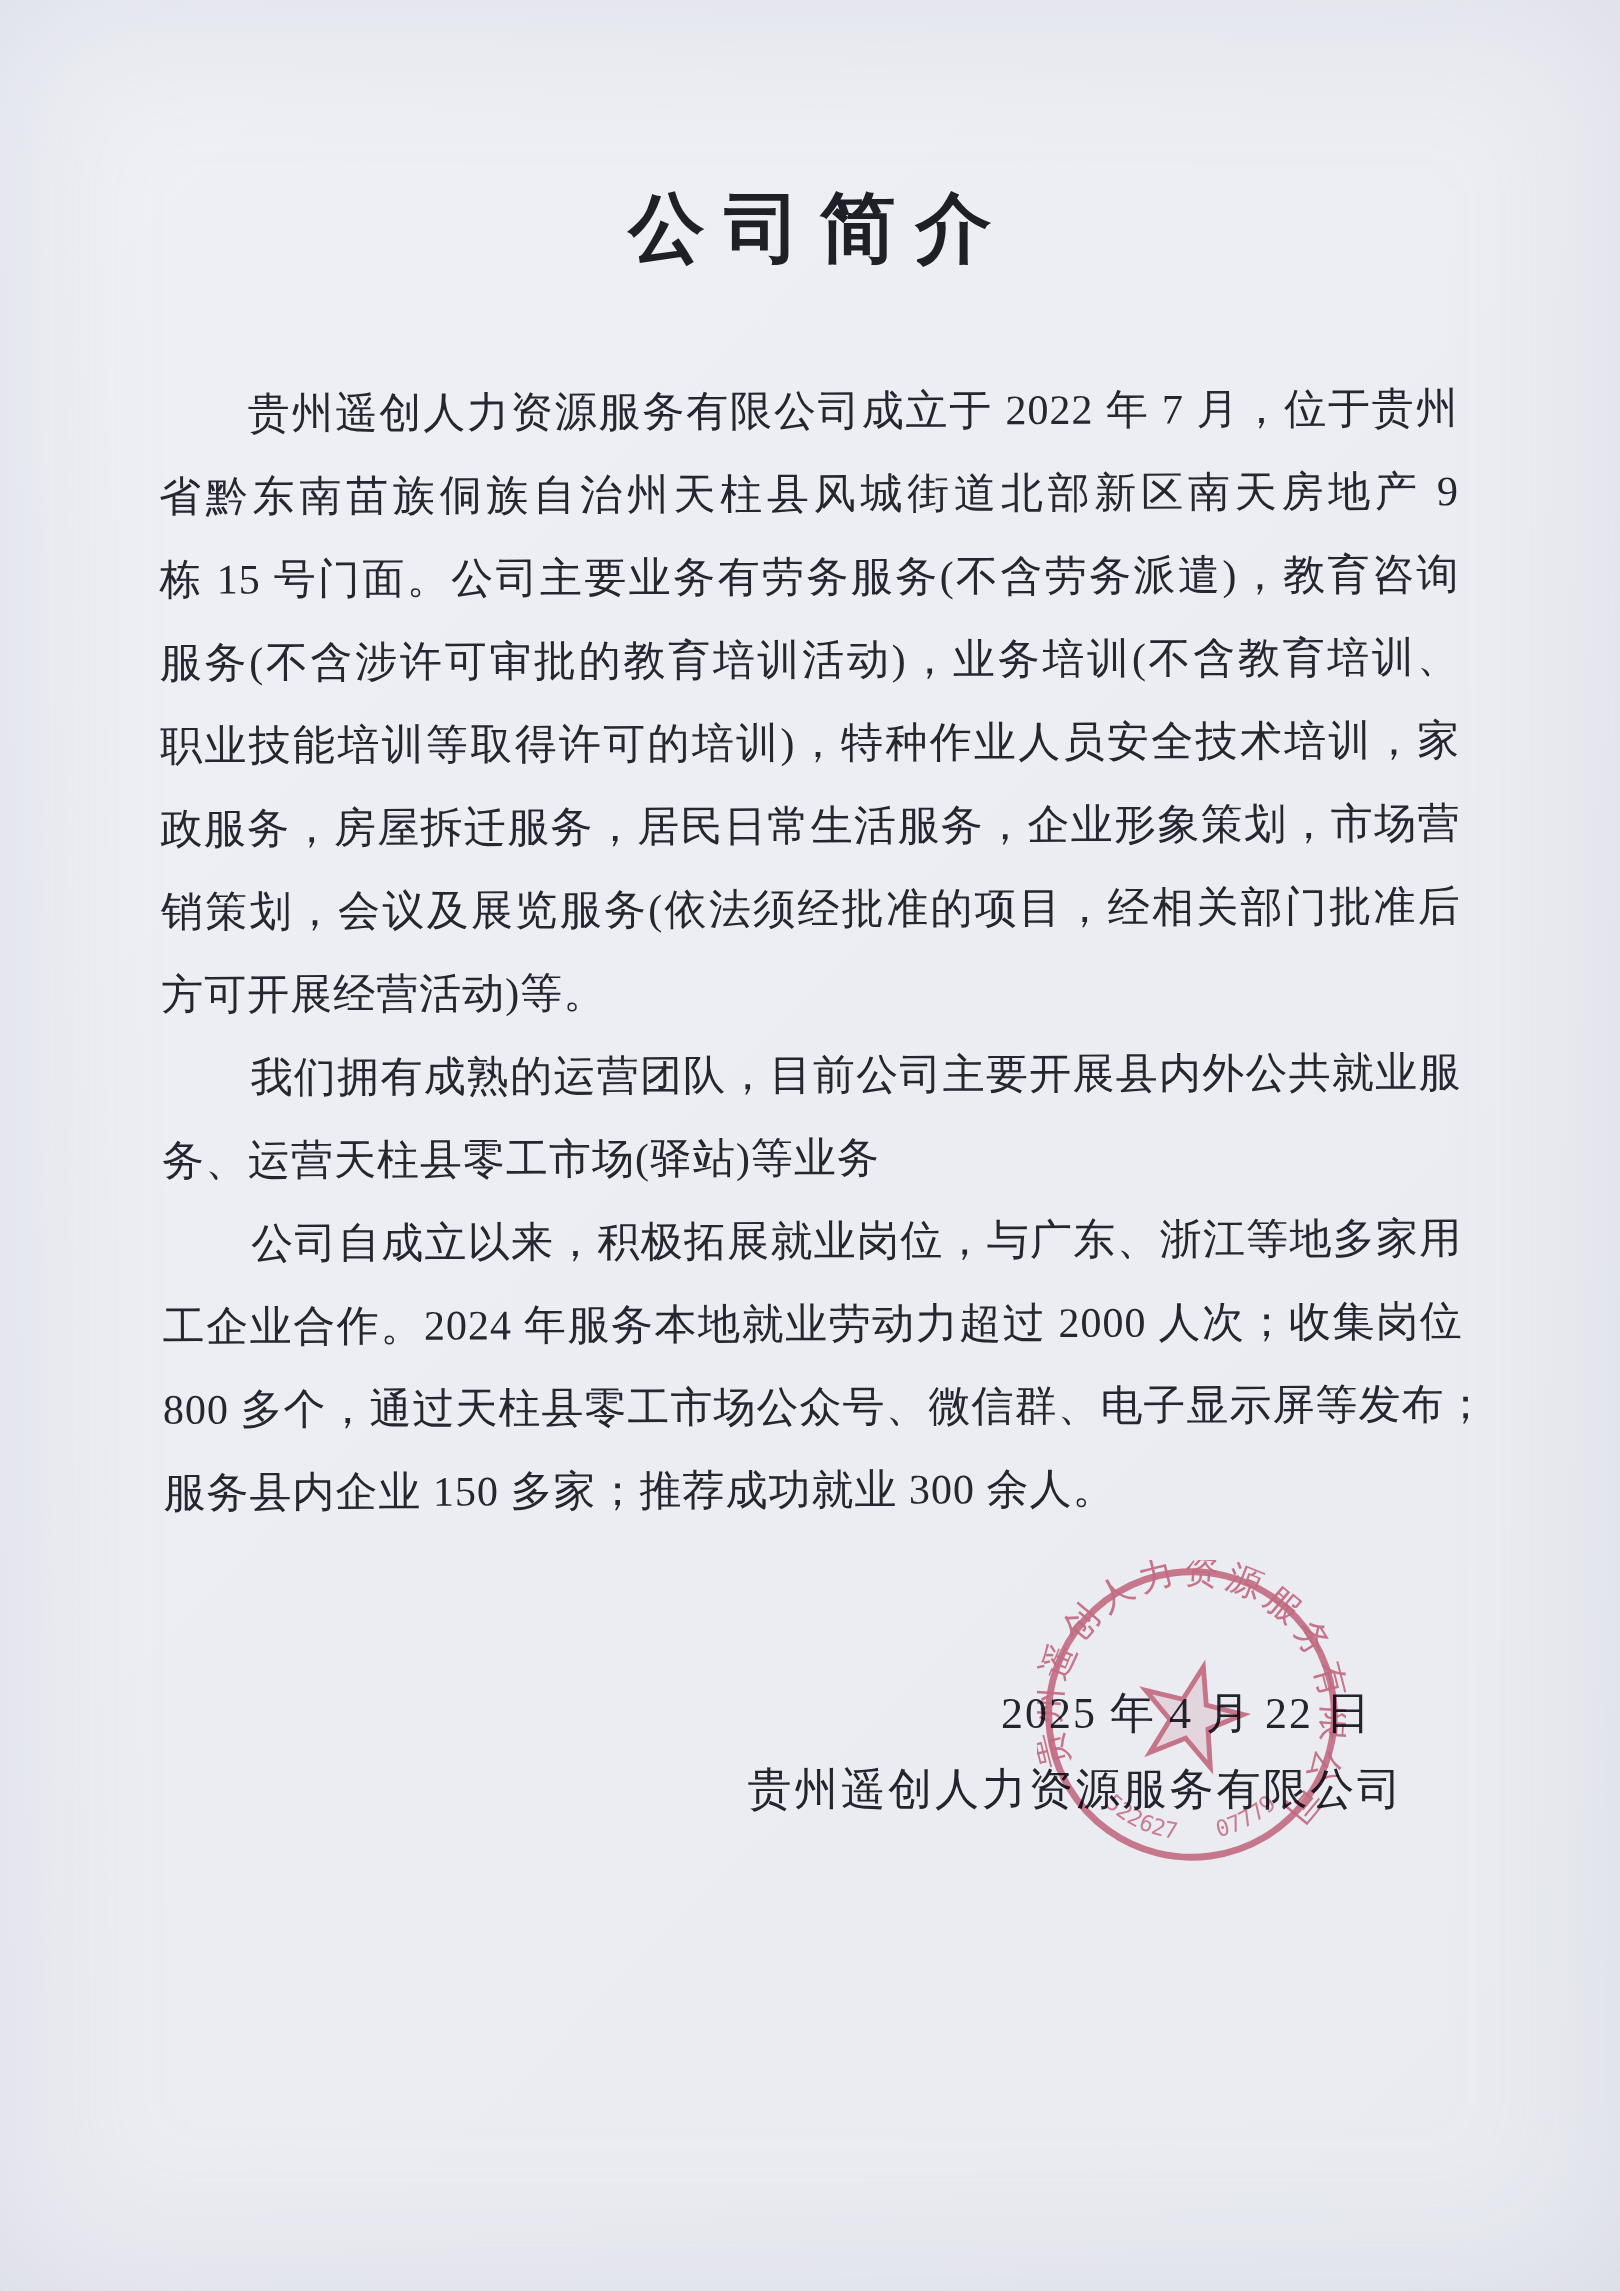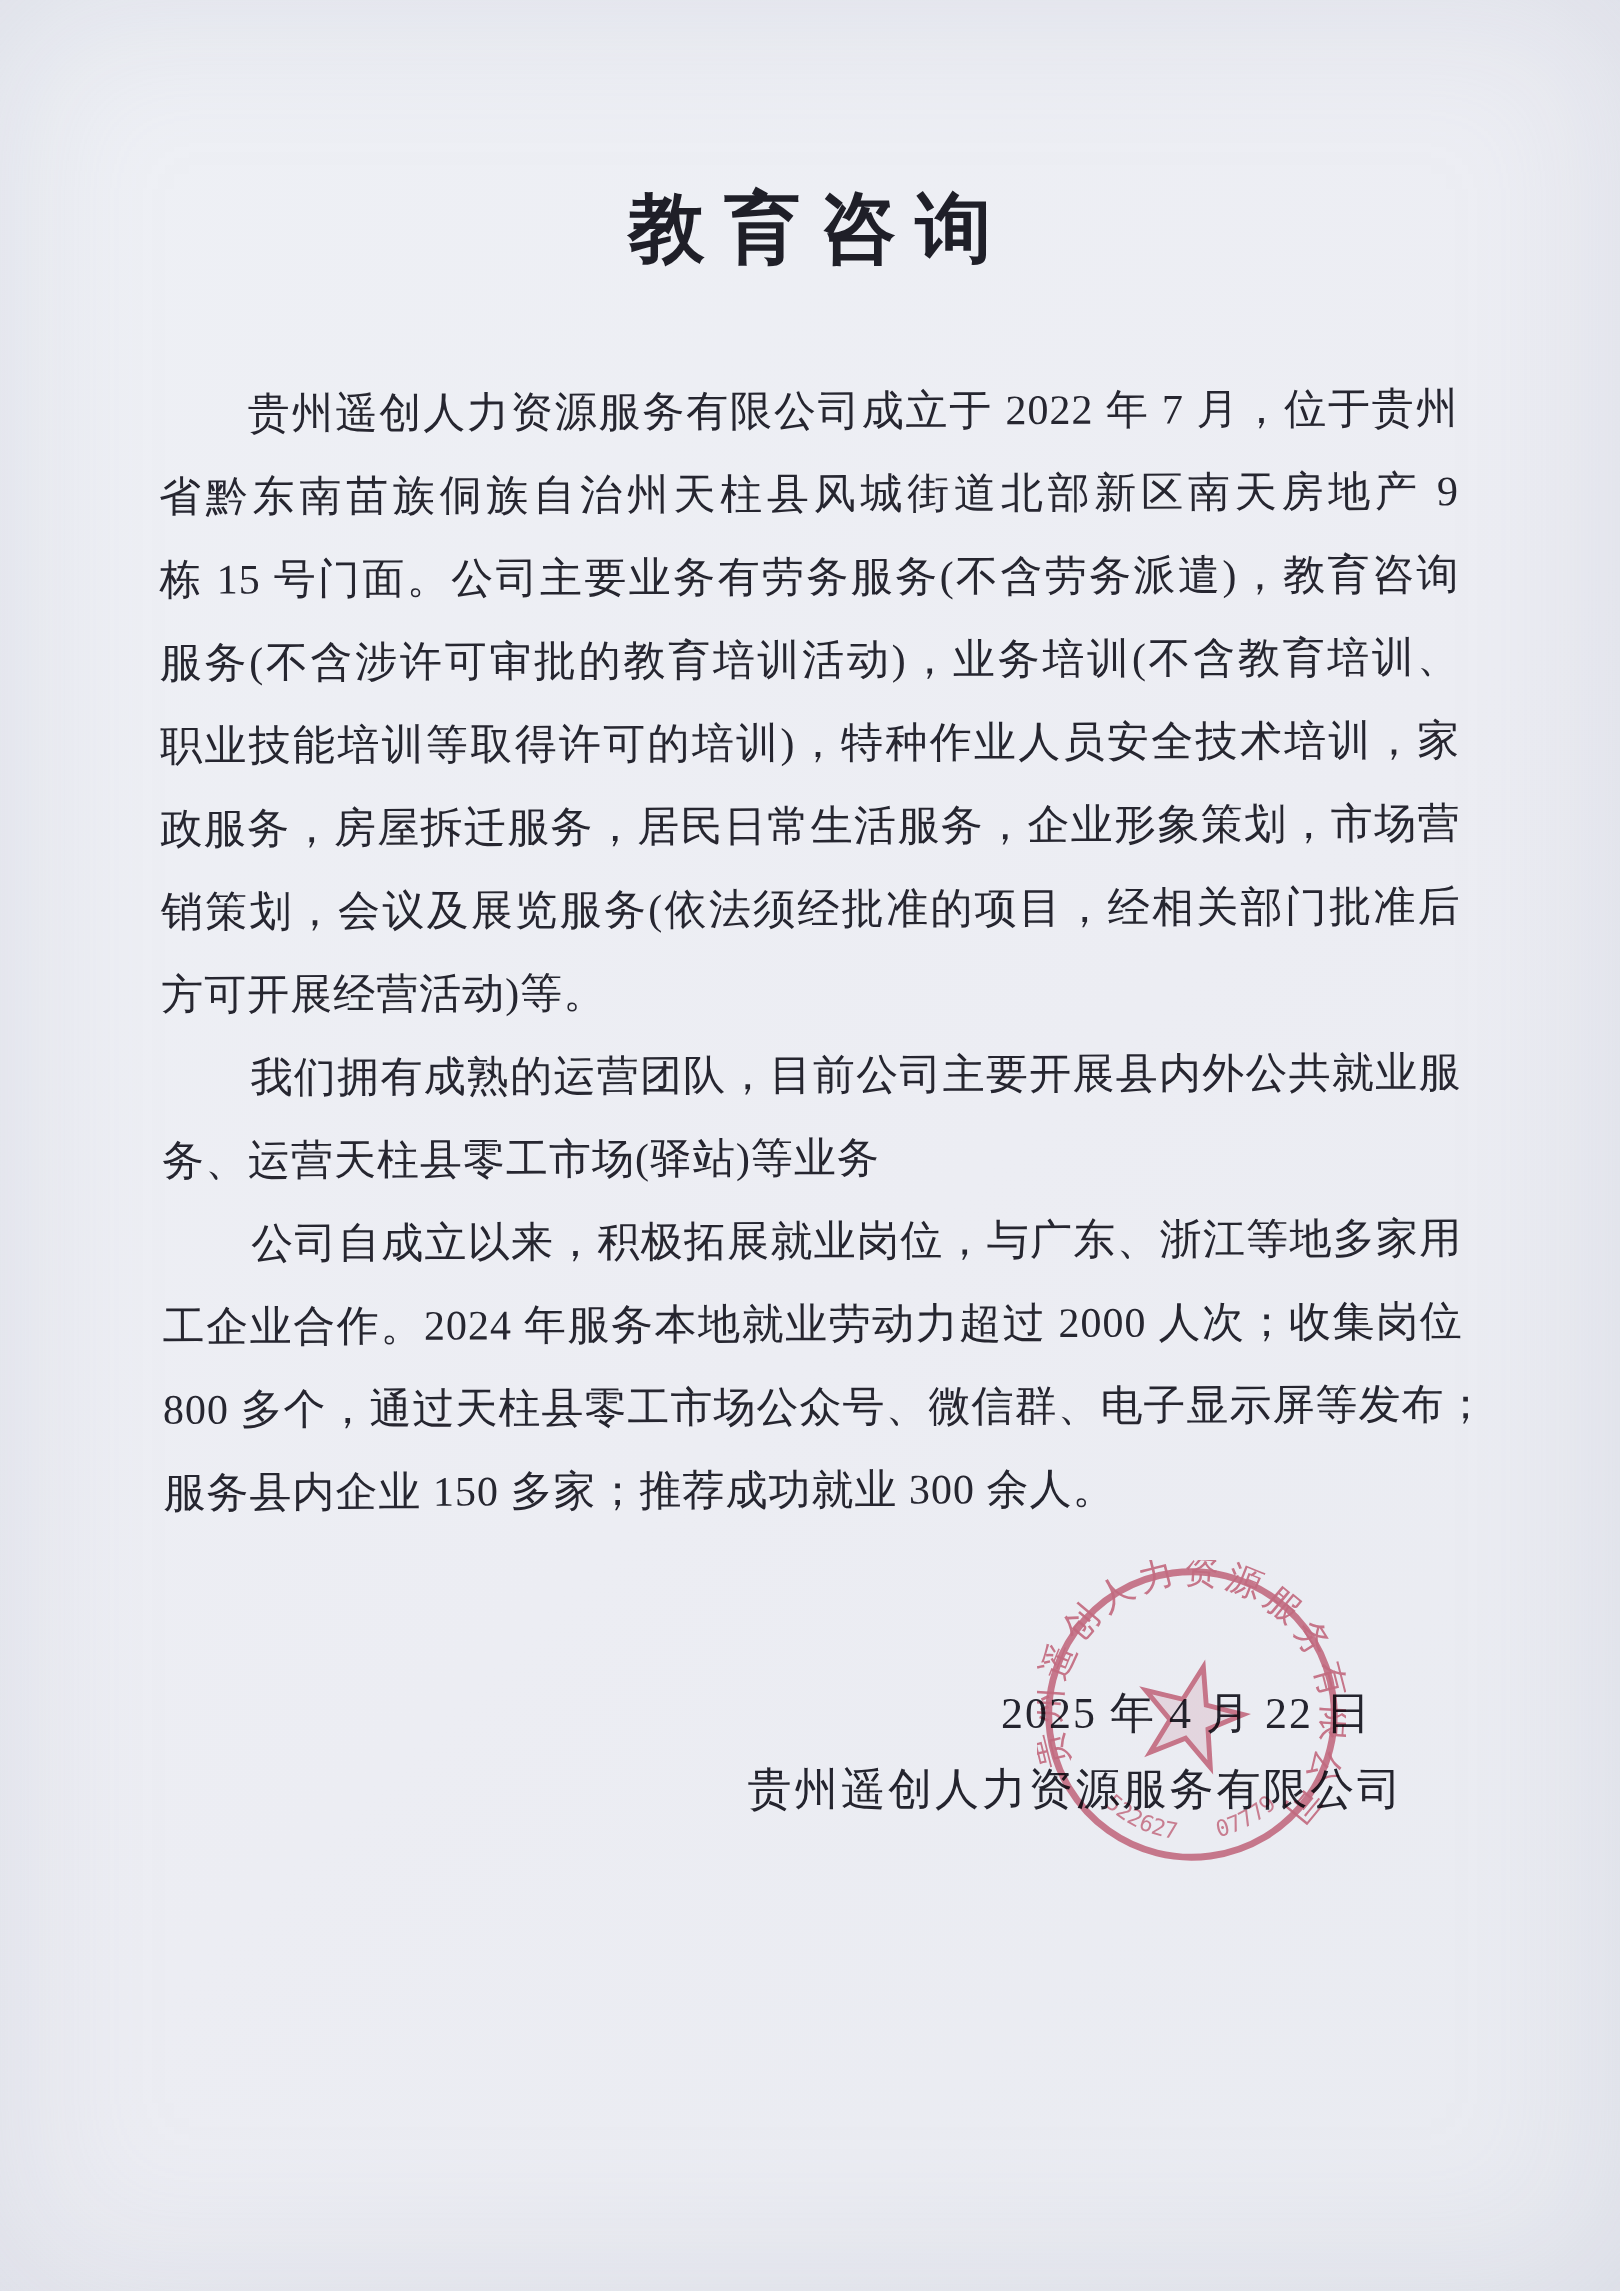--- a/index.html
+++ b/index.html
@@ -48,21 +48,21 @@
     mix-blend-mode:multiply;
     opacity:.82;
   }
   .seal svg{display:block;width:100%;height:100%;}
 </style>
 </head>
 <body>
 
 <div class="page">
 
-  <div class="title">教育咨询</div>
+  <div class="title">公司简介</div>
 
   <div class="body-text">
     <div class="line indent">贵州遥创人力资源服务有限公司成立于 2022 年 7 月，位于贵州</div>
     <div class="line">省黔东南苗族侗族自治州天柱县风城街道北部新区南天房地产 9</div>
     <div class="line">栋 15 号门面。公司主要业务有劳务服务(不含劳务派遣)，教育咨询</div>
     <div class="line">服务(不含涉许可审批的教育培训活动)，业务培训(不含教育培训、</div>
     <div class="line">职业技能培训等取得许可的培训)，特种作业人员安全技术培训，家</div>
     <div class="line">政服务，房屋拆迁服务，居民日常生活服务，企业形象策划，市场营</div>
     <div class="line">销策划，会议及展览服务(依法须经批准的项目，经相关部门批准后</div>
     <div class="line no-fill">方可开展经营活动)等。</div>

